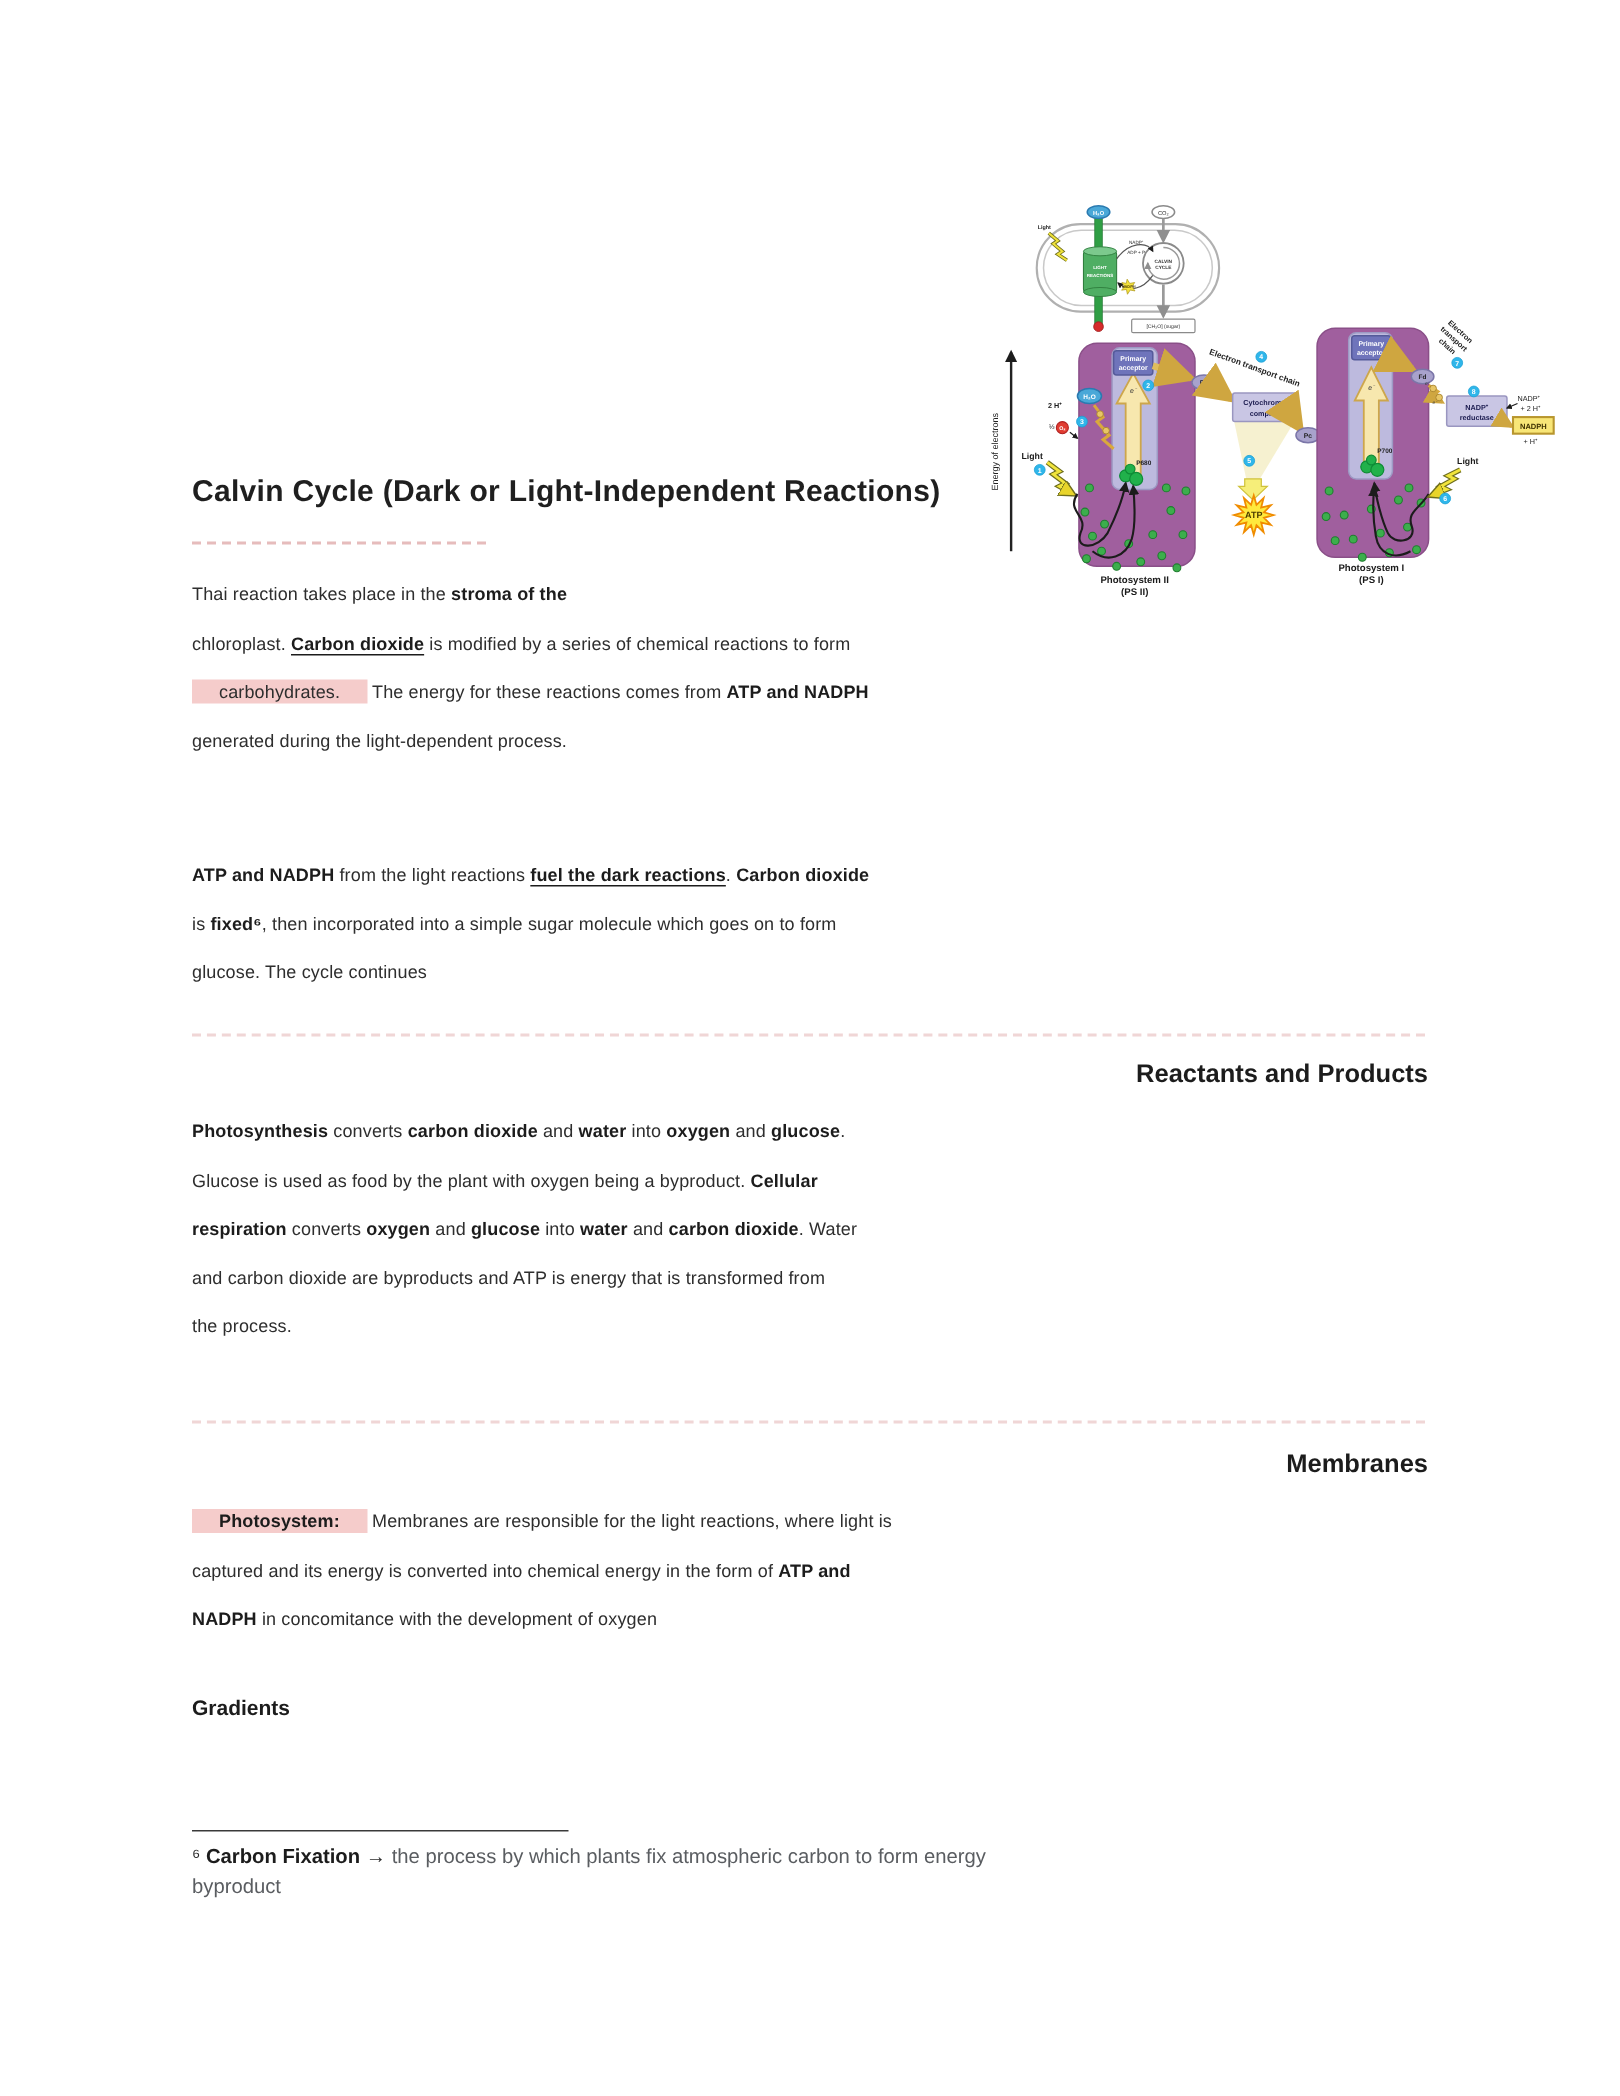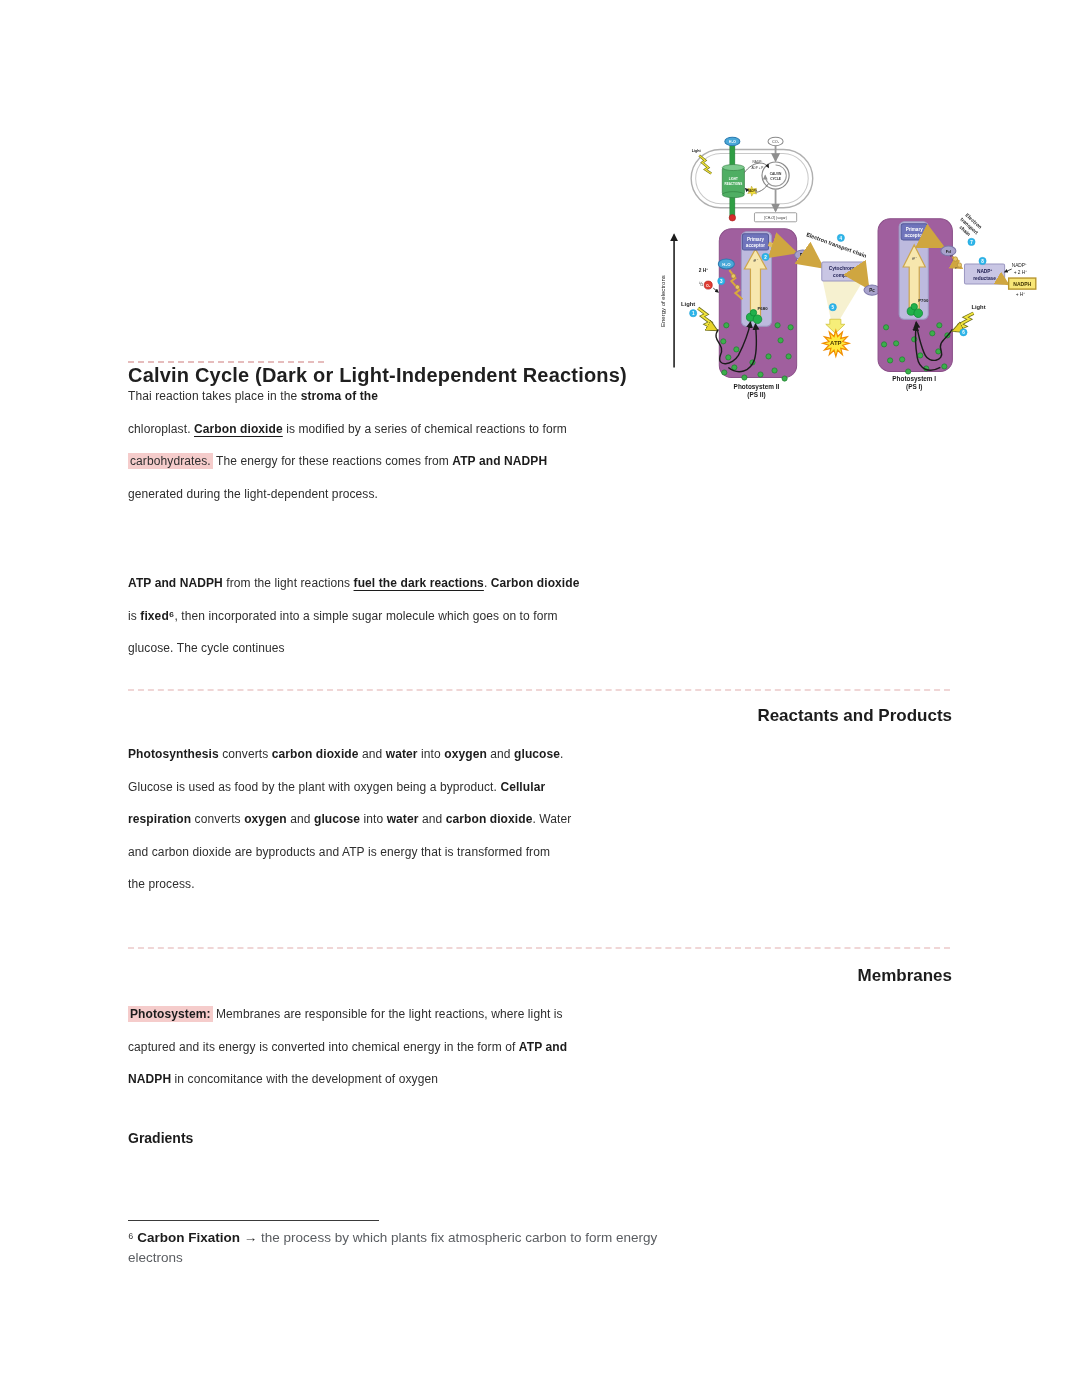--- a/index.html
+++ b/index.html
@@ -4,21 +4,21 @@
 <style>
   html,body{margin:0;padding:0;}
   body{
     width:1080px;height:1397px;background:#ffffff;position:relative;
     font-family:"Liberation Sans", sans-serif;color:#2e2e2e;
     -webkit-font-smoothing:antialiased;
   }
   .page{position:absolute;inset:0;overflow:hidden;}
   .title{
     position:absolute;left:128px;top:317px;font-size:20px;font-weight:600;
-    color:#1f1f1f;letter-spacing:.2px;margin-top:47px;
+    color:#1f1f1f;letter-spacing:.2px;
   }
   .title-underline{
     position:absolute;left:128px;top:361px;width:196px;height:0;
     border-top:2px dashed #e6bcbc;
   }
   .para{
     position:absolute;left:128px;width:824px;font-size:12px;line-height:32.5px;
     letter-spacing:.1px;color:#2e2e2e;
   }
   .divider{
@@ -32,21 +32,21 @@
     position:absolute;left:128px;font-size:14px;font-weight:700;color:#1c1c1c;
   }
   .footnote-rule{
     position:absolute;left:128px;top:1220px;width:251px;height:0;border-top:1.5px solid #3a3a3a;
   }
   .footnote{
     position:absolute;left:128px;top:1228px;width:824px;font-size:13.5px;line-height:20px;color:#2a2a2a;
   }
   .b{font-weight:700;color:#1c1c1c;}
   .u{text-decoration:underline;text-underline-offset:3px;}
-  .hl{background:#f5cccb;padding:1px 2px;}
+  .hl{background:#f5cccb;padding:1px 18px;}
   .muted{color:#5a5d61;}
   .diagram{position:absolute;left:658px;top:128px;width:422px;height:274px;}
   svg text{font-family:"Liberation Sans", sans-serif;}
 </style>
 </head>
 <body>
 
 <div class="page">
 
   <div class="title">Calvin Cycle (Dark or Light-Independent Reactions)</div>
@@ -59,21 +59,21 @@
   <div class="heading" style="top:706px">Reactants and Products</div>
   <div class="para" style="top:738px"><span class="b">Photosynthesis</span><span> converts </span><span class="b">carbon dioxide</span><span> and </span><span class="b">water</span><span> into </span><span class="b">oxygen</span><span> and </span><span class="b">glucose</span><span>.</span><br><span>Glucose is used as food by the plant with oxygen being a byproduct. </span><span class="b">Cellular</span><br><span class="b">respiration</span><span> converts </span><span class="b">oxygen</span><span> and </span><span class="b">glucose</span><span> into </span><span class="b">water</span><span> and </span><span class="b">carbon dioxide</span><span>. Water</span><br><span>and carbon dioxide are byproducts and ATP is energy that is transformed from</span><br><span>the process.</span></div>
 
   <div class="divider" style="top:947px"></div>
   <div class="heading" style="top:966px">Membranes</div>
   <div class="para" style="top:998px"><span class="b hl">Photosystem:</span><span> Membranes are responsible for the light reactions, where light is</span><br><span>captured and its energy is converted into chemical energy in the form of </span><span class="b">ATP and</span><br><span class="b">NADPH</span><span> in concomitance with the development of oxygen</span></div>
 
   <div class="subheading" style="top:1130px">Gradients</div>
 
   <div class="footnote-rule"></div>
-  <div class="footnote"><span>⁶ </span><span class="b">Carbon Fixation</span><span> → </span><span class="muted">the process by which plants fix atmospheric carbon to form energy</span><br><span class="muted">electrons</span></div>
+  <div class="footnote"><span>⁶ </span><span class="b">Carbon Fixation</span><span> → </span><span class="muted">the process by which plants fix atmospheric carbon to form energy</span><br><span class="muted">byproduct</span></div>
 
   <svg class="diagram" viewBox="0 0 420 272">
     <defs>
       <marker id="ag" markerWidth="7" markerHeight="7" refX="5" refY="3" orient="auto">
           <path d="M0,0 L6,3 L0,6 z" fill="#cfa640"></path>
         </marker>
       <marker id="ab" markerWidth="6" markerHeight="6" refX="4" refY="2.5" orient="auto">
           <path d="M0,0 L5,2.5 L0,5 z" fill="#1c1c1c"></path>
         </marker>
       <marker id="agr" markerWidth="6" markerHeight="6" refX="4" refY="2.5" orient="auto">

